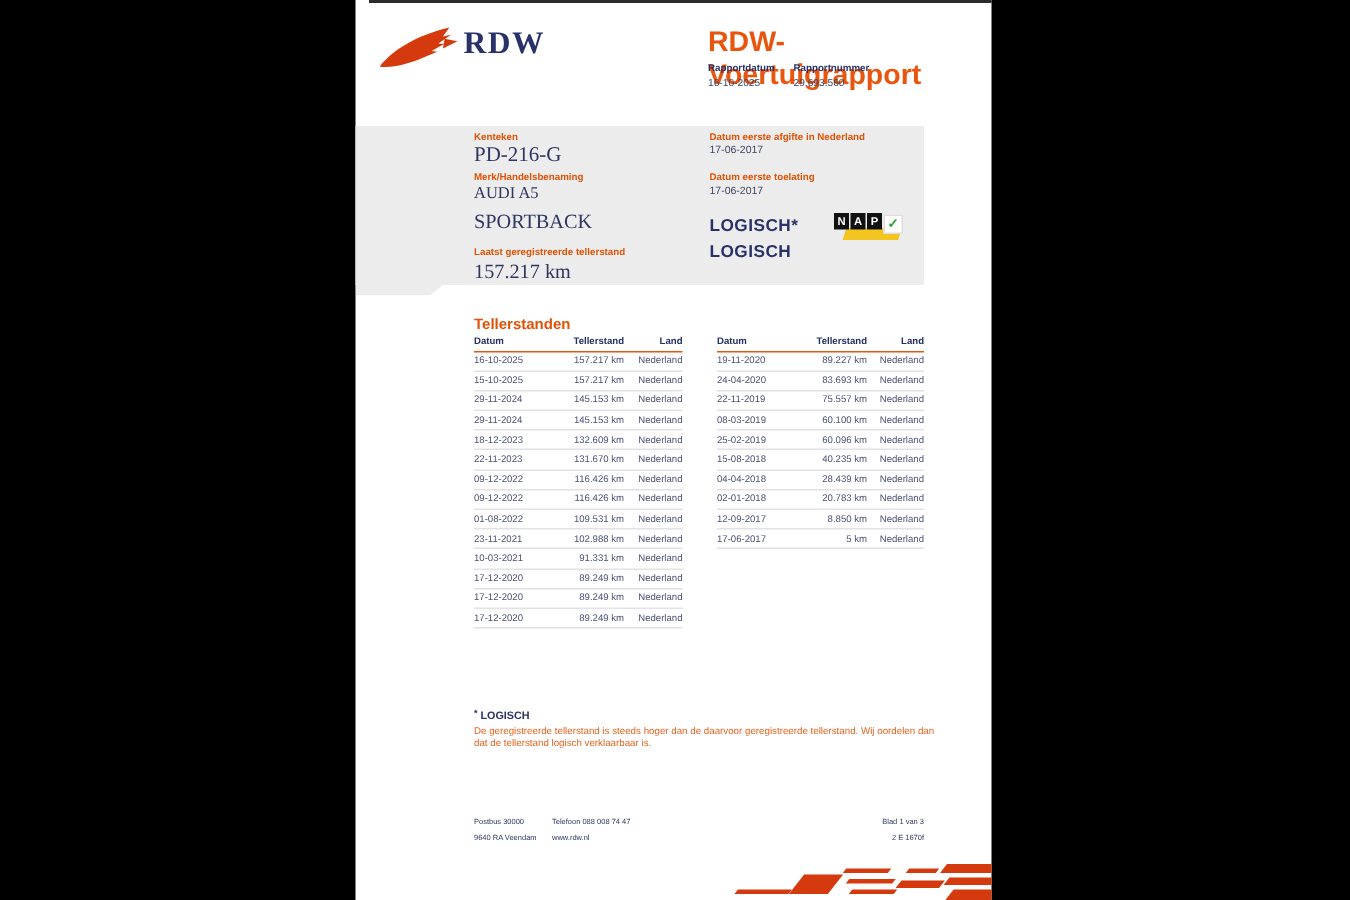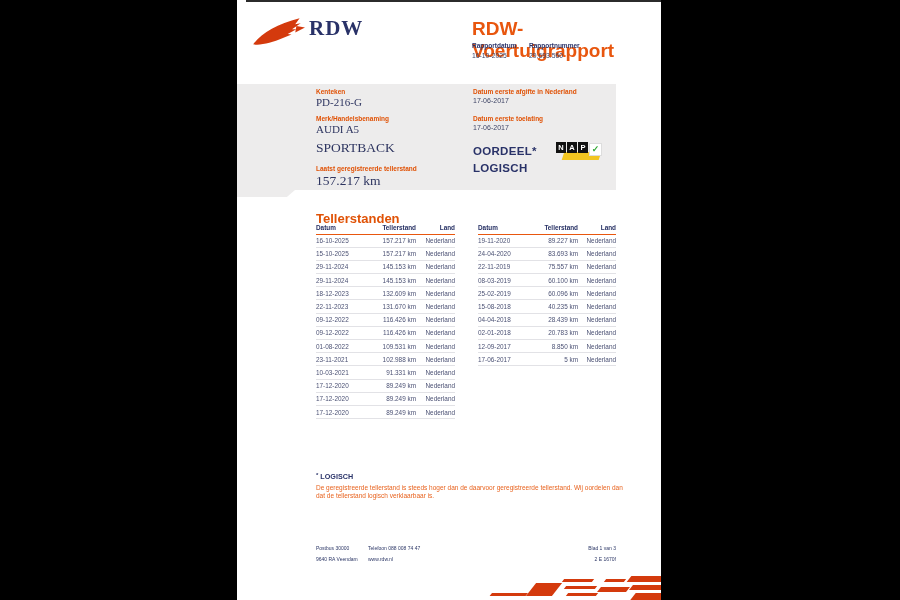--- a/index.html
+++ b/index.html
@@ -32,21 +32,21 @@
   .nap{left:319px;top:142px;width:46px;height:20px;}
   .nap-swoosh{position:absolute;left:7px;top:10px;width:37px;height:8px;background:#f2c521;
               transform:skewX(-18deg);}
   .nap-box{position:absolute;top:0;width:10px;height:11px;background:#111;color:#fff;
            font-size:7.5px;font-weight:bold;text-align:center;line-height:11px;}
   .nap-check{position:absolute;top:1px;left:33px;width:11px;height:11px;background:#fff;
              border:1px solid #ddd;color:#2fa832;font-size:9px;font-weight:bold;
              text-align:center;line-height:10px;}
 
   
-  .sect-title{left:79px;top:211px;font-size:13px;font-weight:bold;color:#e05206;}
+  .sect-title{left:79px;top:211px;font-size:10px;font-weight:bold;color:#e05206;}
   .ttable{top:224px;}
   .tL{left:79px;width:139px;} .tR{left:241px;width:138px;}
   .thead{display:flex;font-size:6.4px;font-weight:bold;color:#252f63;
          border-bottom:1.5px solid #e8560e;padding-bottom:2.5px;}
   .trow{display:flex;font-size:6.4px;color:#4b5174;height:12.2px;align-items:center;
         border-bottom:.5px solid #e2e2e6;}
   .tcell{display:block;}
   .datum{width:52px;text-align:left;}
   .teller{width:48px;text-align:right;}
   .land{flex:1;text-align:right;}
@@ -90,34 +90,34 @@
   <div class="abs rpt-title">RDW-Voertuigrapport</div>
   <div class="abs rpt-label rx1">Rapportdatum</div>
   <div class="abs rpt-label rx2">Rapportnummer</div>
   <div class="abs rpt-value rx1">16-10-2025</div>
   <div class="abs rpt-value rx2">29.693.560</div>
 
   <div class="abs panel"></div>
   <div class="abs panel-notch"></div>
 
   <div class="abs olabel cL" style="top:88px;">Kenteken</div>
-  <div class="abs serifval cL" style="top:96px;font-size:11px;">PD-216-G</div>
+  <div class="abs serifval cL" style="top:96px;font-size:14px;">PD-216-G</div>
   <div class="abs olabel cL" style="top:115px;">Merk/Handelsbenaming</div>
   <div class="abs serifval cL" style="top:123px;font-size:11px;">AUDI A5</div>
   <div class="abs serifval cL" style="top:140px;font-size:13.5px;">SPORTBACK</div>
   <div class="abs olabel cL" style="top:165px;">Laatst geregistreerde tellerstand</div>
   <div class="abs serifval cL" style="top:173px;font-size:13.5px;">157.217 km</div>
 
   <div class="abs olabel cR" style="top:88px;">Datum eerste afgifte in Nederland</div>
   <div class="abs dateval cR" style="top:97px;">17-06-2017</div>
   <div class="abs olabel cR" style="top:115px;">Datum eerste toelating</div>
   <div class="abs dateval cR" style="top:124px;">17-06-2017</div>
 
   <div class="abs oordeel cR" style="top:143px;">
-    <span>OORDEEL*</span><br>
+    <span>LOGISCH*</span><br>
     <span>LOGISCH</span>
   </div>
 
   <div class="abs nap">
     <div class="nap-swoosh"></div>
     <div class="nap-box" style="left:0;">N</div>
     <div class="nap-box" style="left:11px;">A</div>
     <div class="nap-box" style="left:22px;">P</div>
     <div class="nap-check">✓</div>
   </div>

